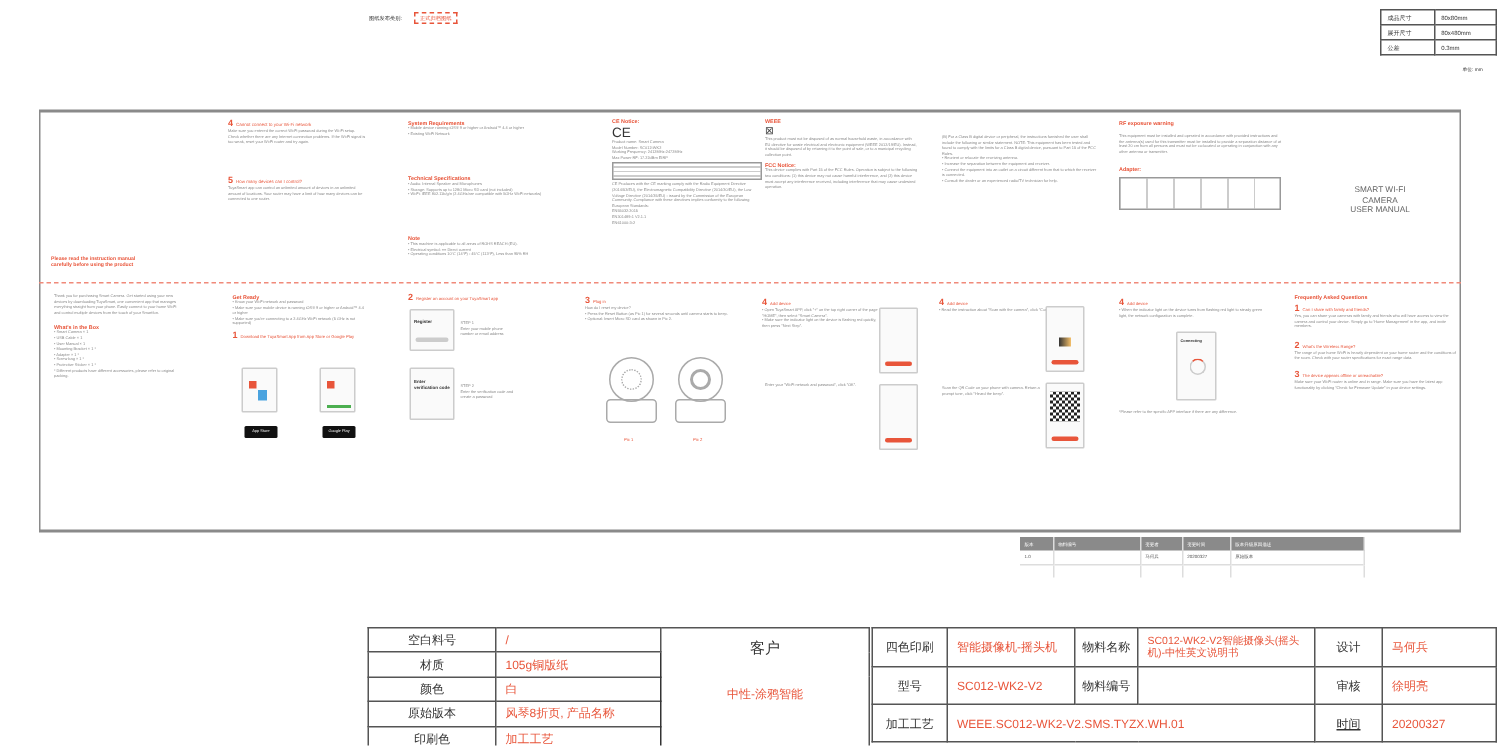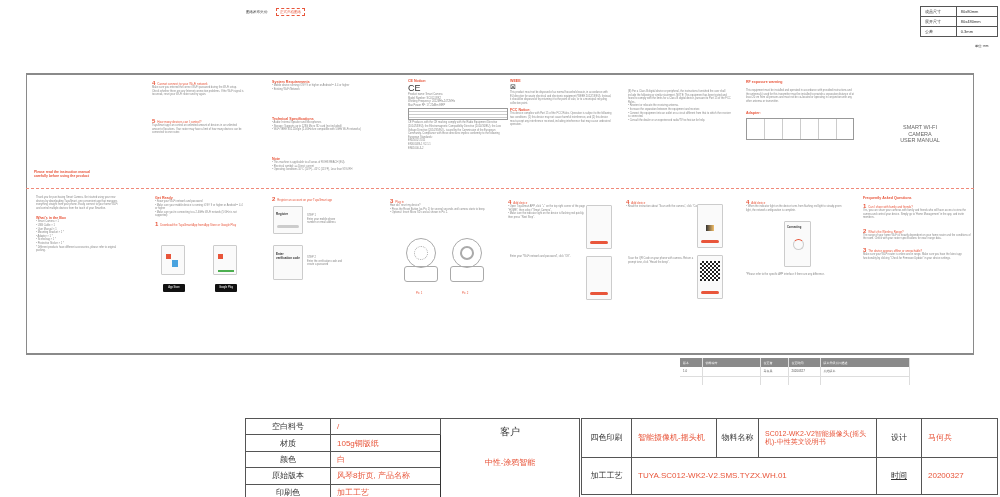--- a/index.html
+++ b/index.html
@@ -319,19 +319,27 @@
   <tbody>
       <tr style="height:26px;">
     <td style="width:50px;">四色印刷</td>
     <td class="val" style="width:85px;">智能摄像机-摇头机</td>
     <td style="width:42px;margin-top:12px;">物料名称</td>
     <td class="val" style="width:118px;font-size:7px;line-height:8px;">SC012-WK2-V2智能摄像头(摇头机)-中性英文说明书</td>
     <td style="width:45px;border-left:1.5px solid #333;">设计</td>
     <td class="val">马何兵</td>
   </tr>
   <tr style="height:25px;">
+    <td>型号</td>
+    <td class="val">SC012-WK2-V2</td>
+    <td>物料编号</td>
+    <td class="val"></td>
+    <td style="border-left:1.5px solid #333;">审核</td>
+    <td class="val">徐明亮</td>
+  </tr>
+  <tr style="height:25px;">
     <td>加工工艺</td>
-    <td class="val" colspan="3">TUYA.SC012-WK2-V2.SMS.TYZX.WH.01</td>
+    <td class="val" colspan="3">WEEE.SC012-WK2-V2.SMS.TYZX.WH.01</td>
     <td style="border-left:1.5px solid #333;text-decoration:underline;">时间</td>
     <td class="val">20200327</td>
   </tr>
 </tbody>
   </table>
 
 </body></html>

